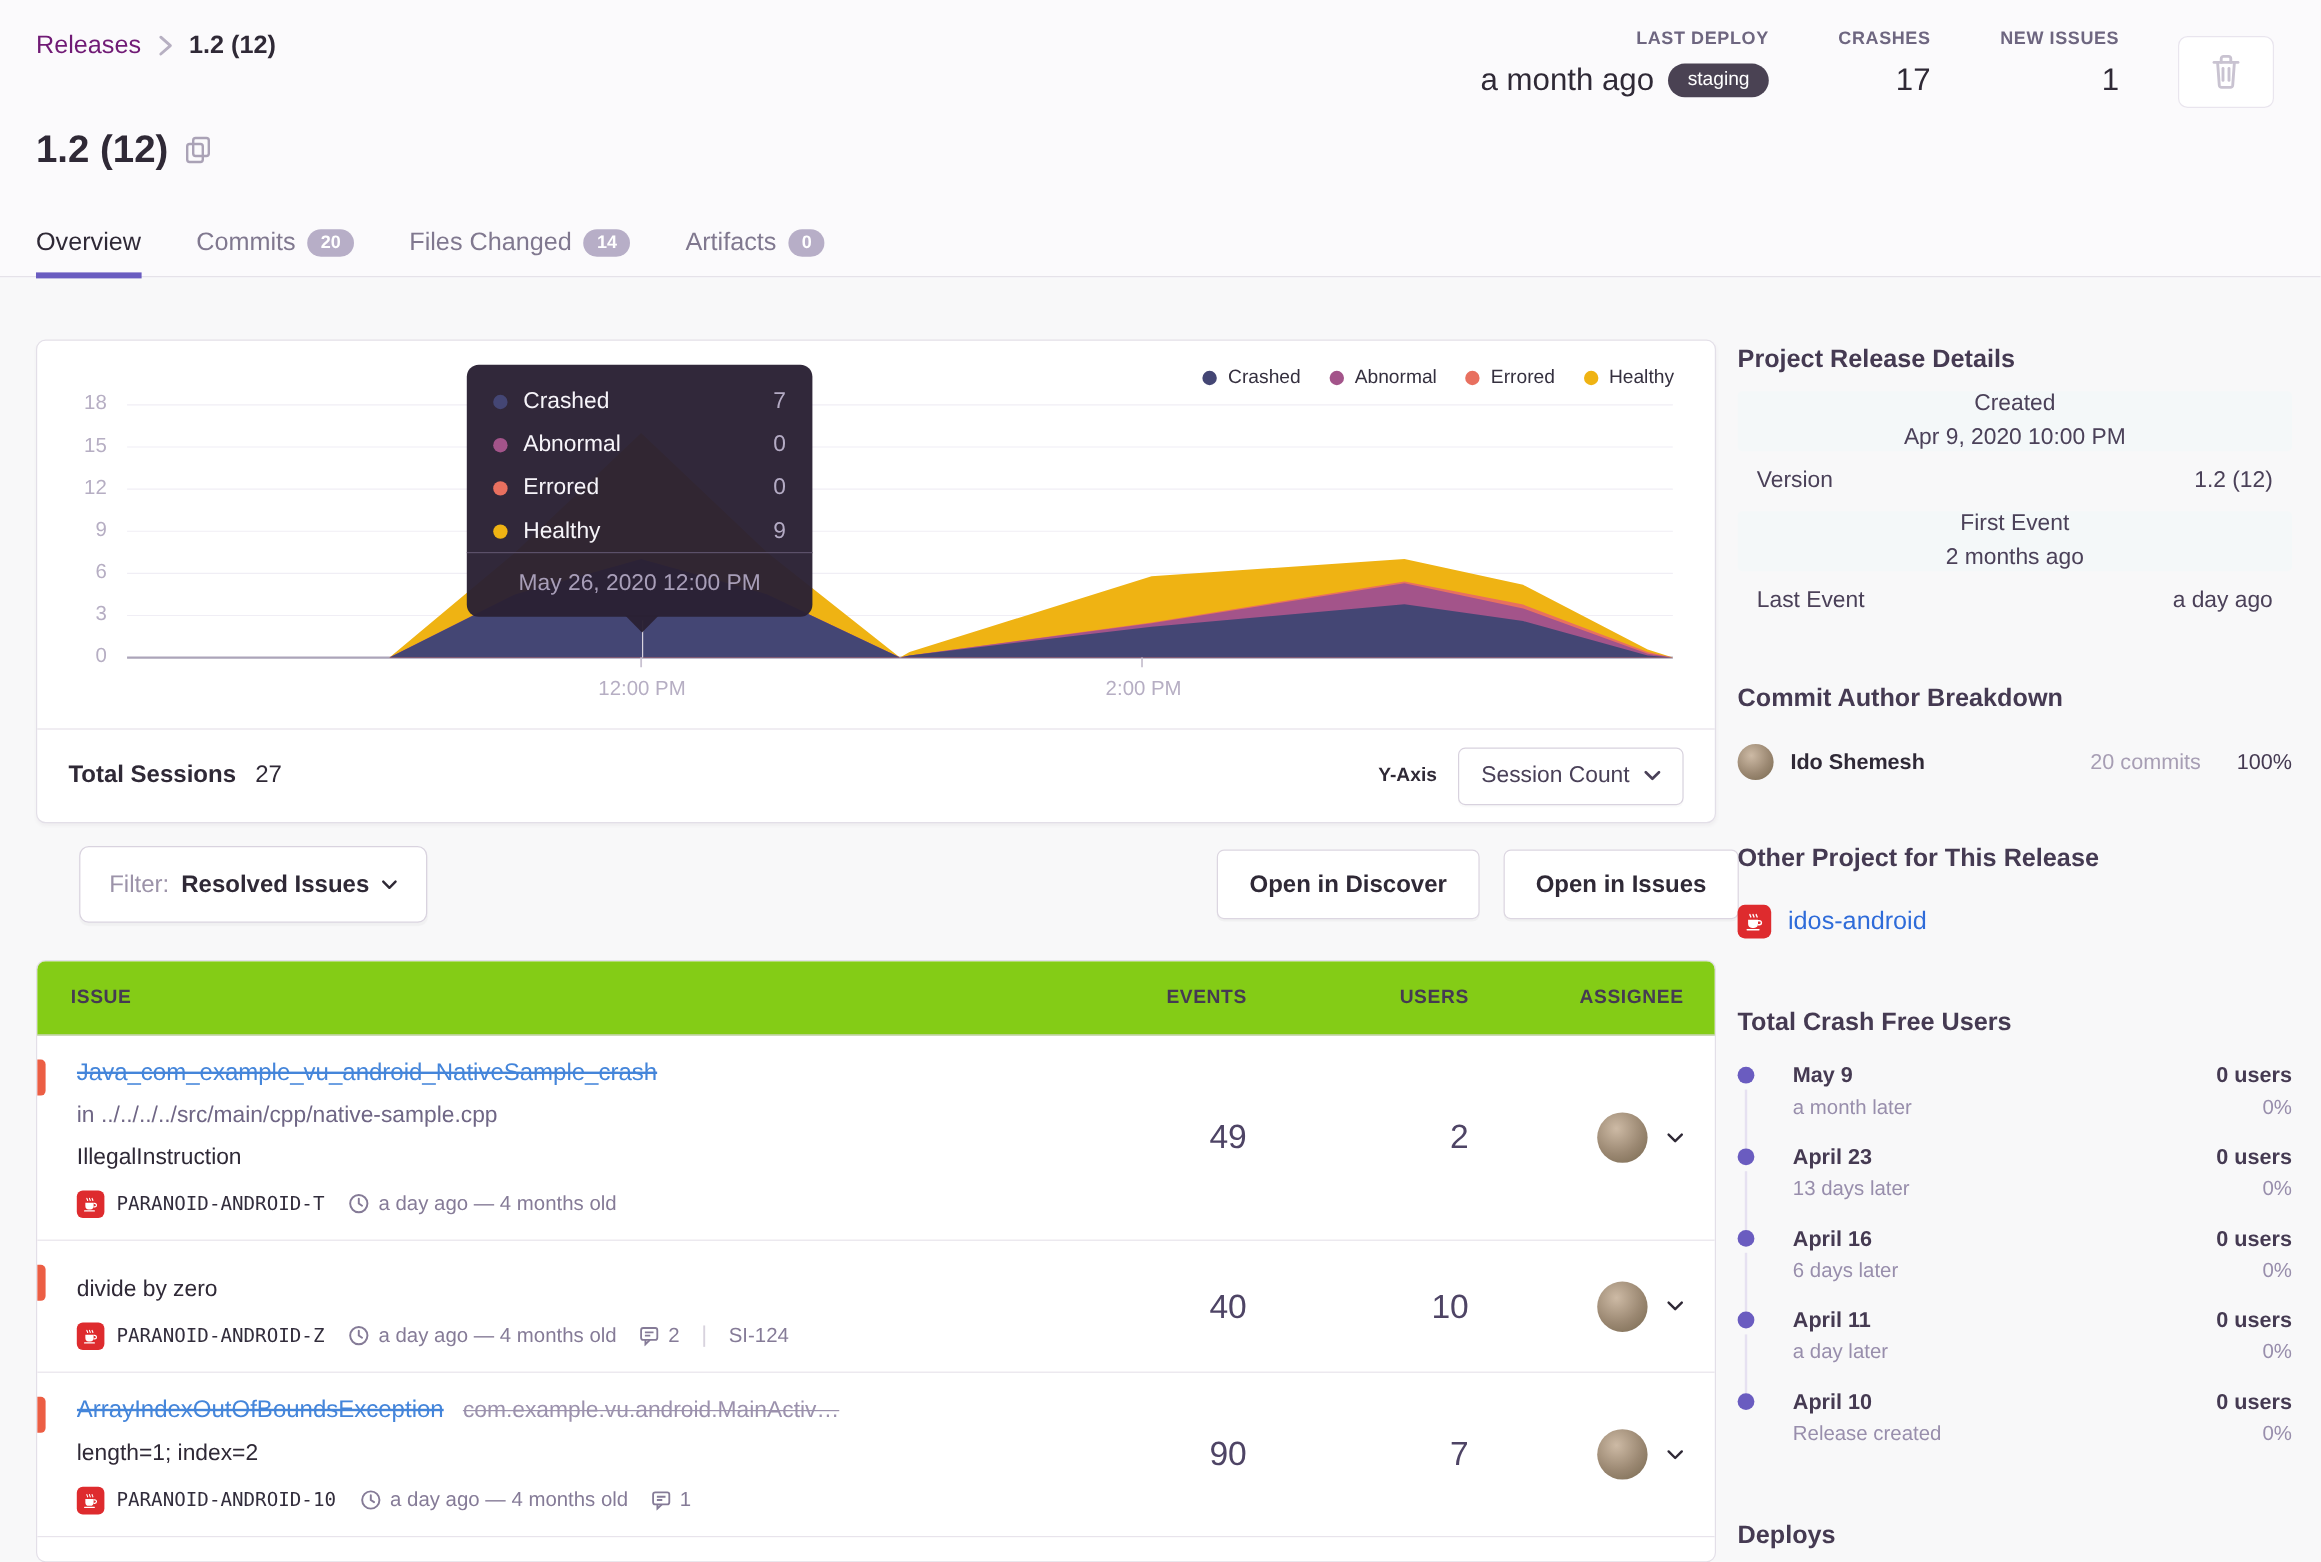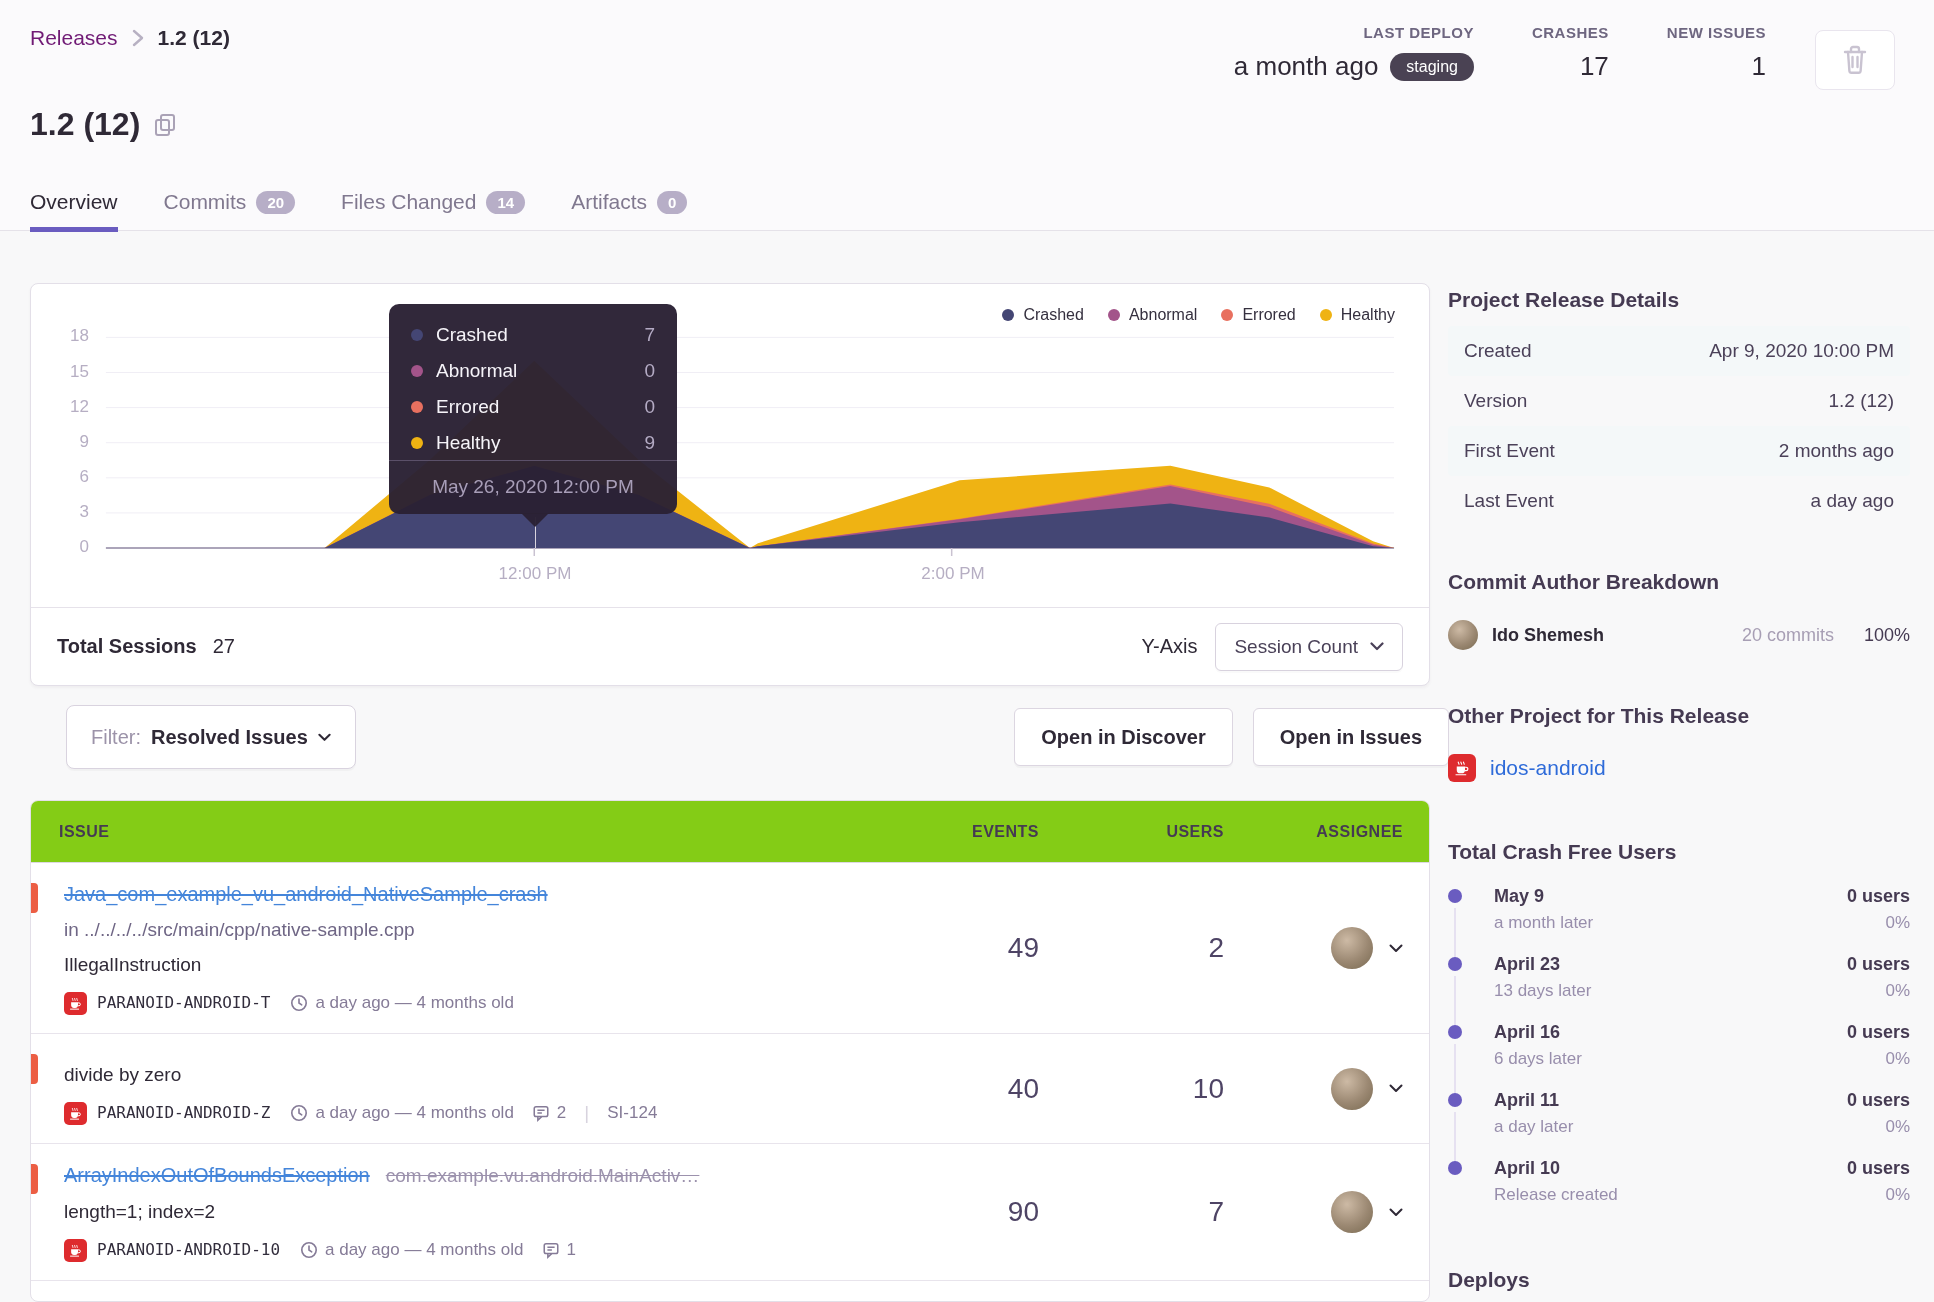--- a/index.html
+++ b/index.html
@@ -52,21 +52,21 @@
   .tt-divider { border-top:1px solid #5b5069; margin:2px -22px 0; }
   .tt-date { padding-top:15px; text-align:center; font-size:19px; color:#a89eb8; }
   .tt-arrow { position:absolute; left:132px; bottom:-13px; width:0; height:0;
               border:14px solid transparent; border-top:14px solid rgba(42,33,52,.97); border-bottom:none; }
 
   .chart-footer { position:absolute; left:0; right:0; bottom:0; height:78px; border-top:1px solid #e6e2ea;
                   display:flex; align-items:center; padding:0 26px; }
   .total-label { font-size:20px; font-weight:700; }
   .total-value { font-size:20px; margin-left:16px; }
   .footer-spacer { flex:1; }
-  .yaxis-label { font-size:20px; font-weight:400; margin-right:18px; }
+  .yaxis-label { font-size:16px; font-weight:700; margin-right:18px; }
   .yaxis-btn { display:flex; align-items:center; gap:12px; font-size:19px; color:#4a4158; background:#fff;
                border:1px solid #d8d2de; border-radius:6px; padding:12px 18px; cursor:pointer;
                box-shadow:0 2px 0 rgba(0,0,0,.02); }
 
   .filter-bar { position:absolute; top:422px; left:0; width:1400px; height:66px;margin-left:36px; }
   .filter-btn { position:absolute; left:0; top:0; height:64px; display:flex; align-items:center; gap:10px;
                 background:#fff; border:1px solid #d9d3df; border-radius:8px; padding:0 24px; font-size:20px;
                 cursor:pointer; box-shadow:0 2px 1px rgba(0,0,0,.03); }
   .filter-label { color:#9c93a9; }
   .filter-value { color:#2f2936; font-weight:700; }
@@ -103,21 +103,21 @@
                    padding-right:26px; cursor:pointer; }
   .avatar { width:42px; height:42px; border-radius:50%;
             background:radial-gradient(circle at 38% 32%, #cdbaa5, #9b8872 55%, #77684f); }
 
   
   .sidebar { position:absolute; left:1448px; top:288px; width:462px; }
   .side-heading { font-size:21px; font-weight:700; color:#453a52; }
   .details-list { margin-top:14px; }
   .detail-row { height:50px; display:flex; align-items:center; justify-content:space-between; padding:0 16px;
                 font-size:19px; color:#4b4159; }
-  .detail-row.striped { background:#f4f8f9; border-radius:4px; }
+  .detail-row.striped { background:#f4f8f9; border-radius:4px;flex-direction:column; }
   .author-section { margin-top:44px; }
   .author-row { margin-top:26px; display:flex; align-items:center; }
   .avatar-sm { width:30px; height:30px; border-radius:50%;
                background:radial-gradient(circle at 38% 32%, #cdbaa5, #9b8872 55%, #77684f); flex:none; }
   .author-name { margin-left:14px; font-size:18px; font-weight:700; color:#2f2936; flex:1; }
   .author-commits { font-size:18px; color:#a79eb4; margin-right:30px;text-align:center; }
   .author-pct { font-size:18px; color:#453a52; }
   .other-project { margin-top:54px; }
   .project-link-row { margin-top:26px; display:flex; align-items:center; gap:14px; }
   .badge-coffee.lg { width:28px; height:28px; border-radius:6px; }

